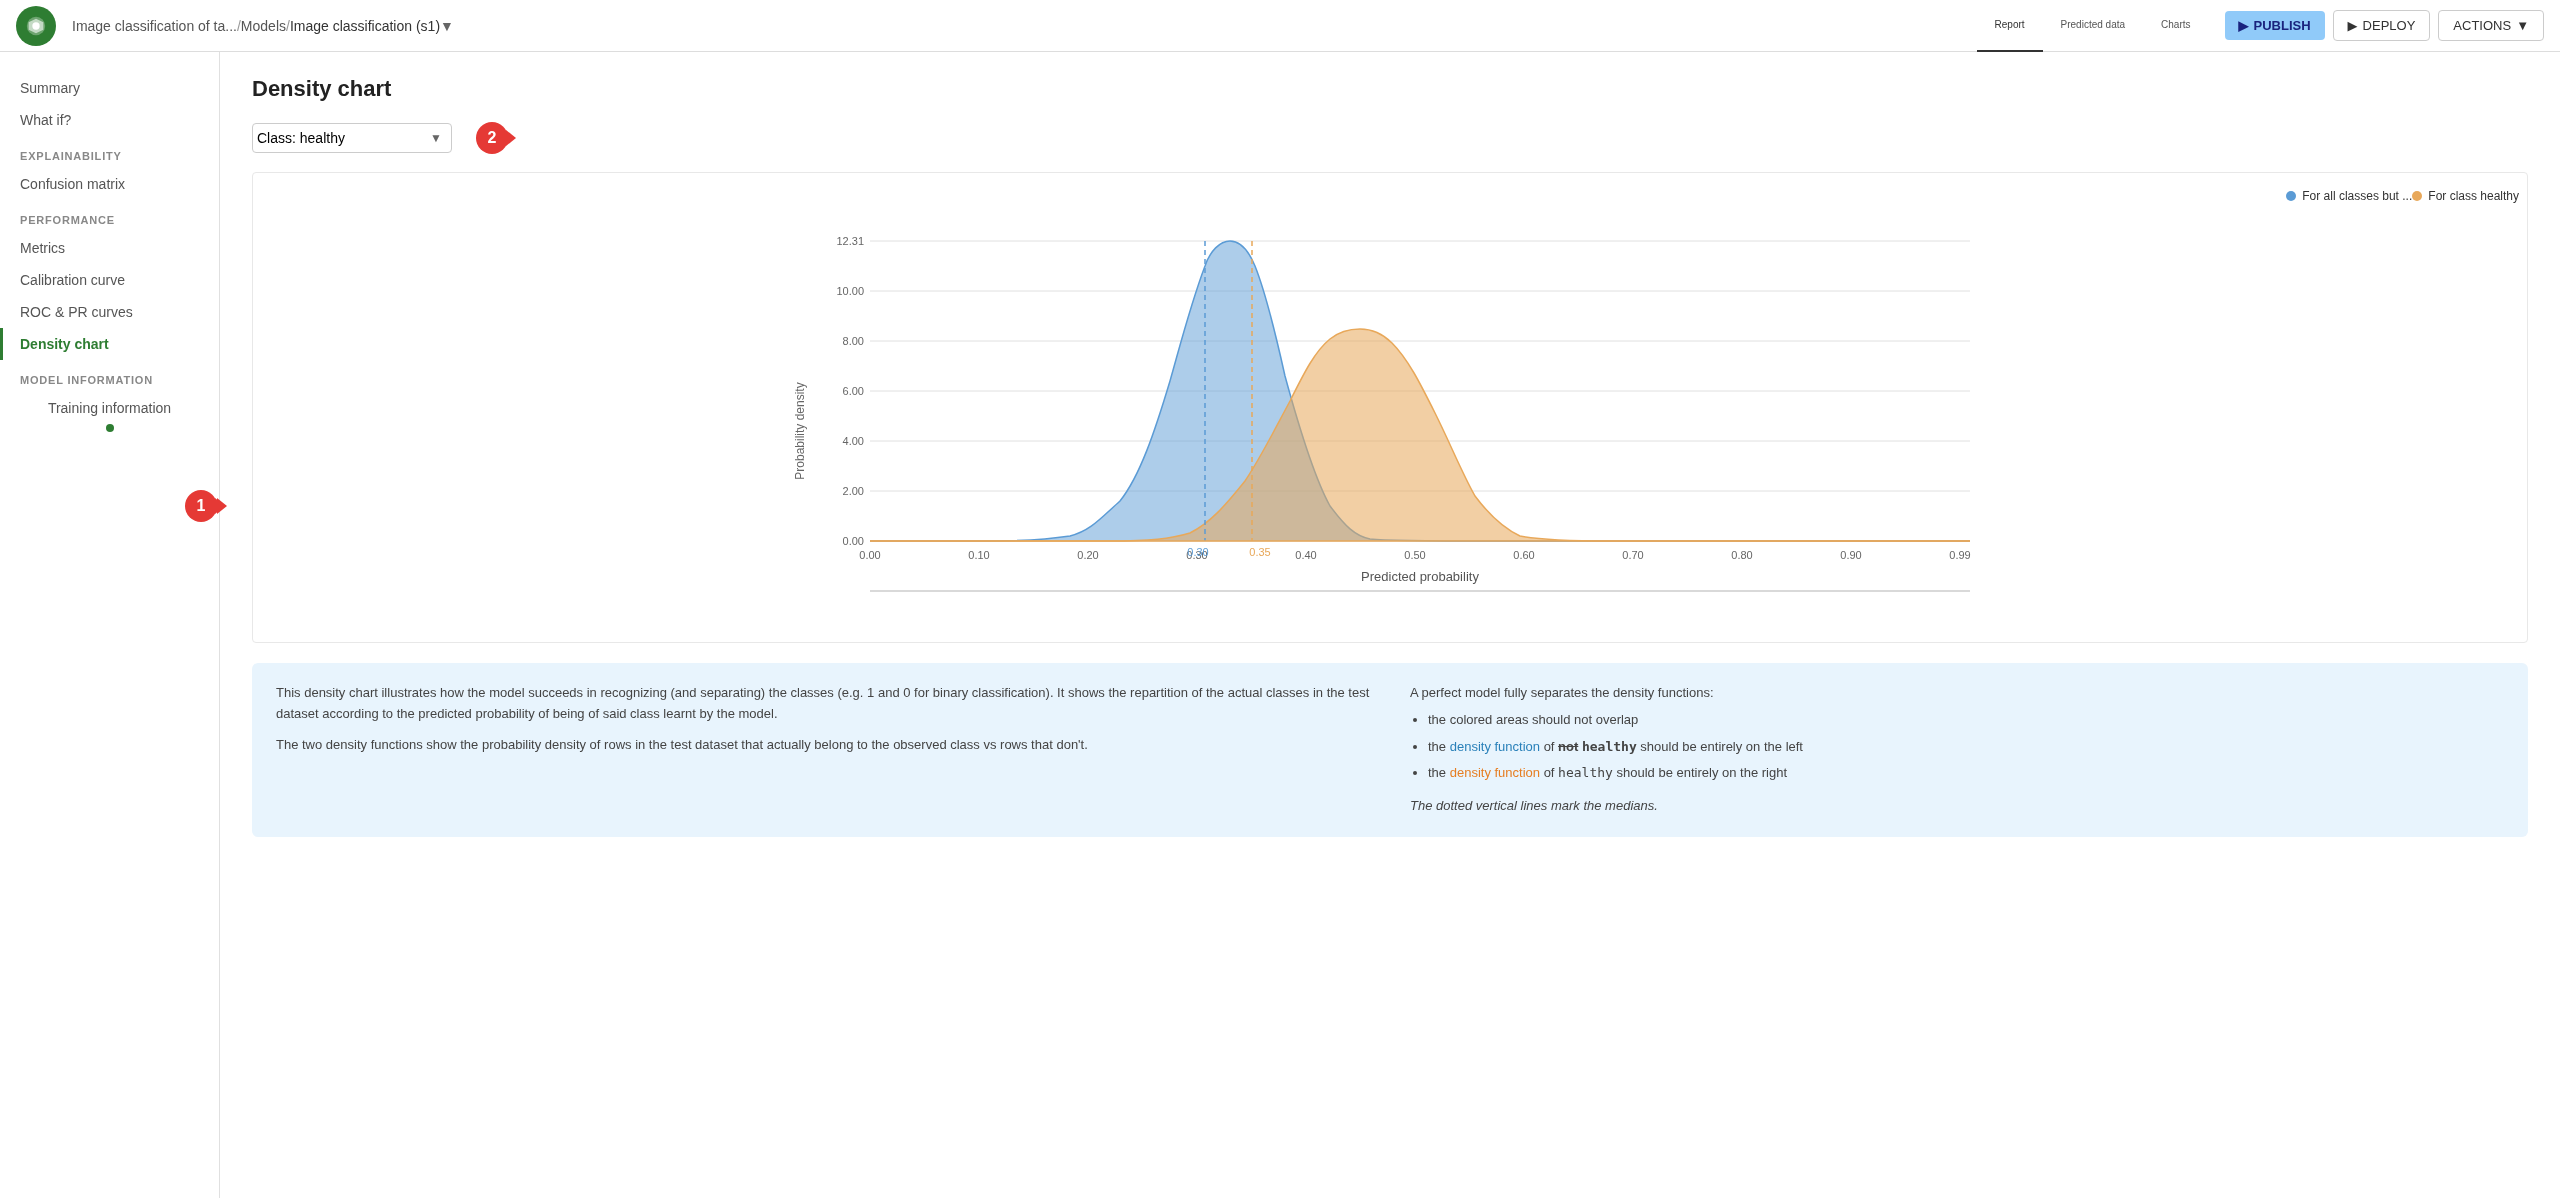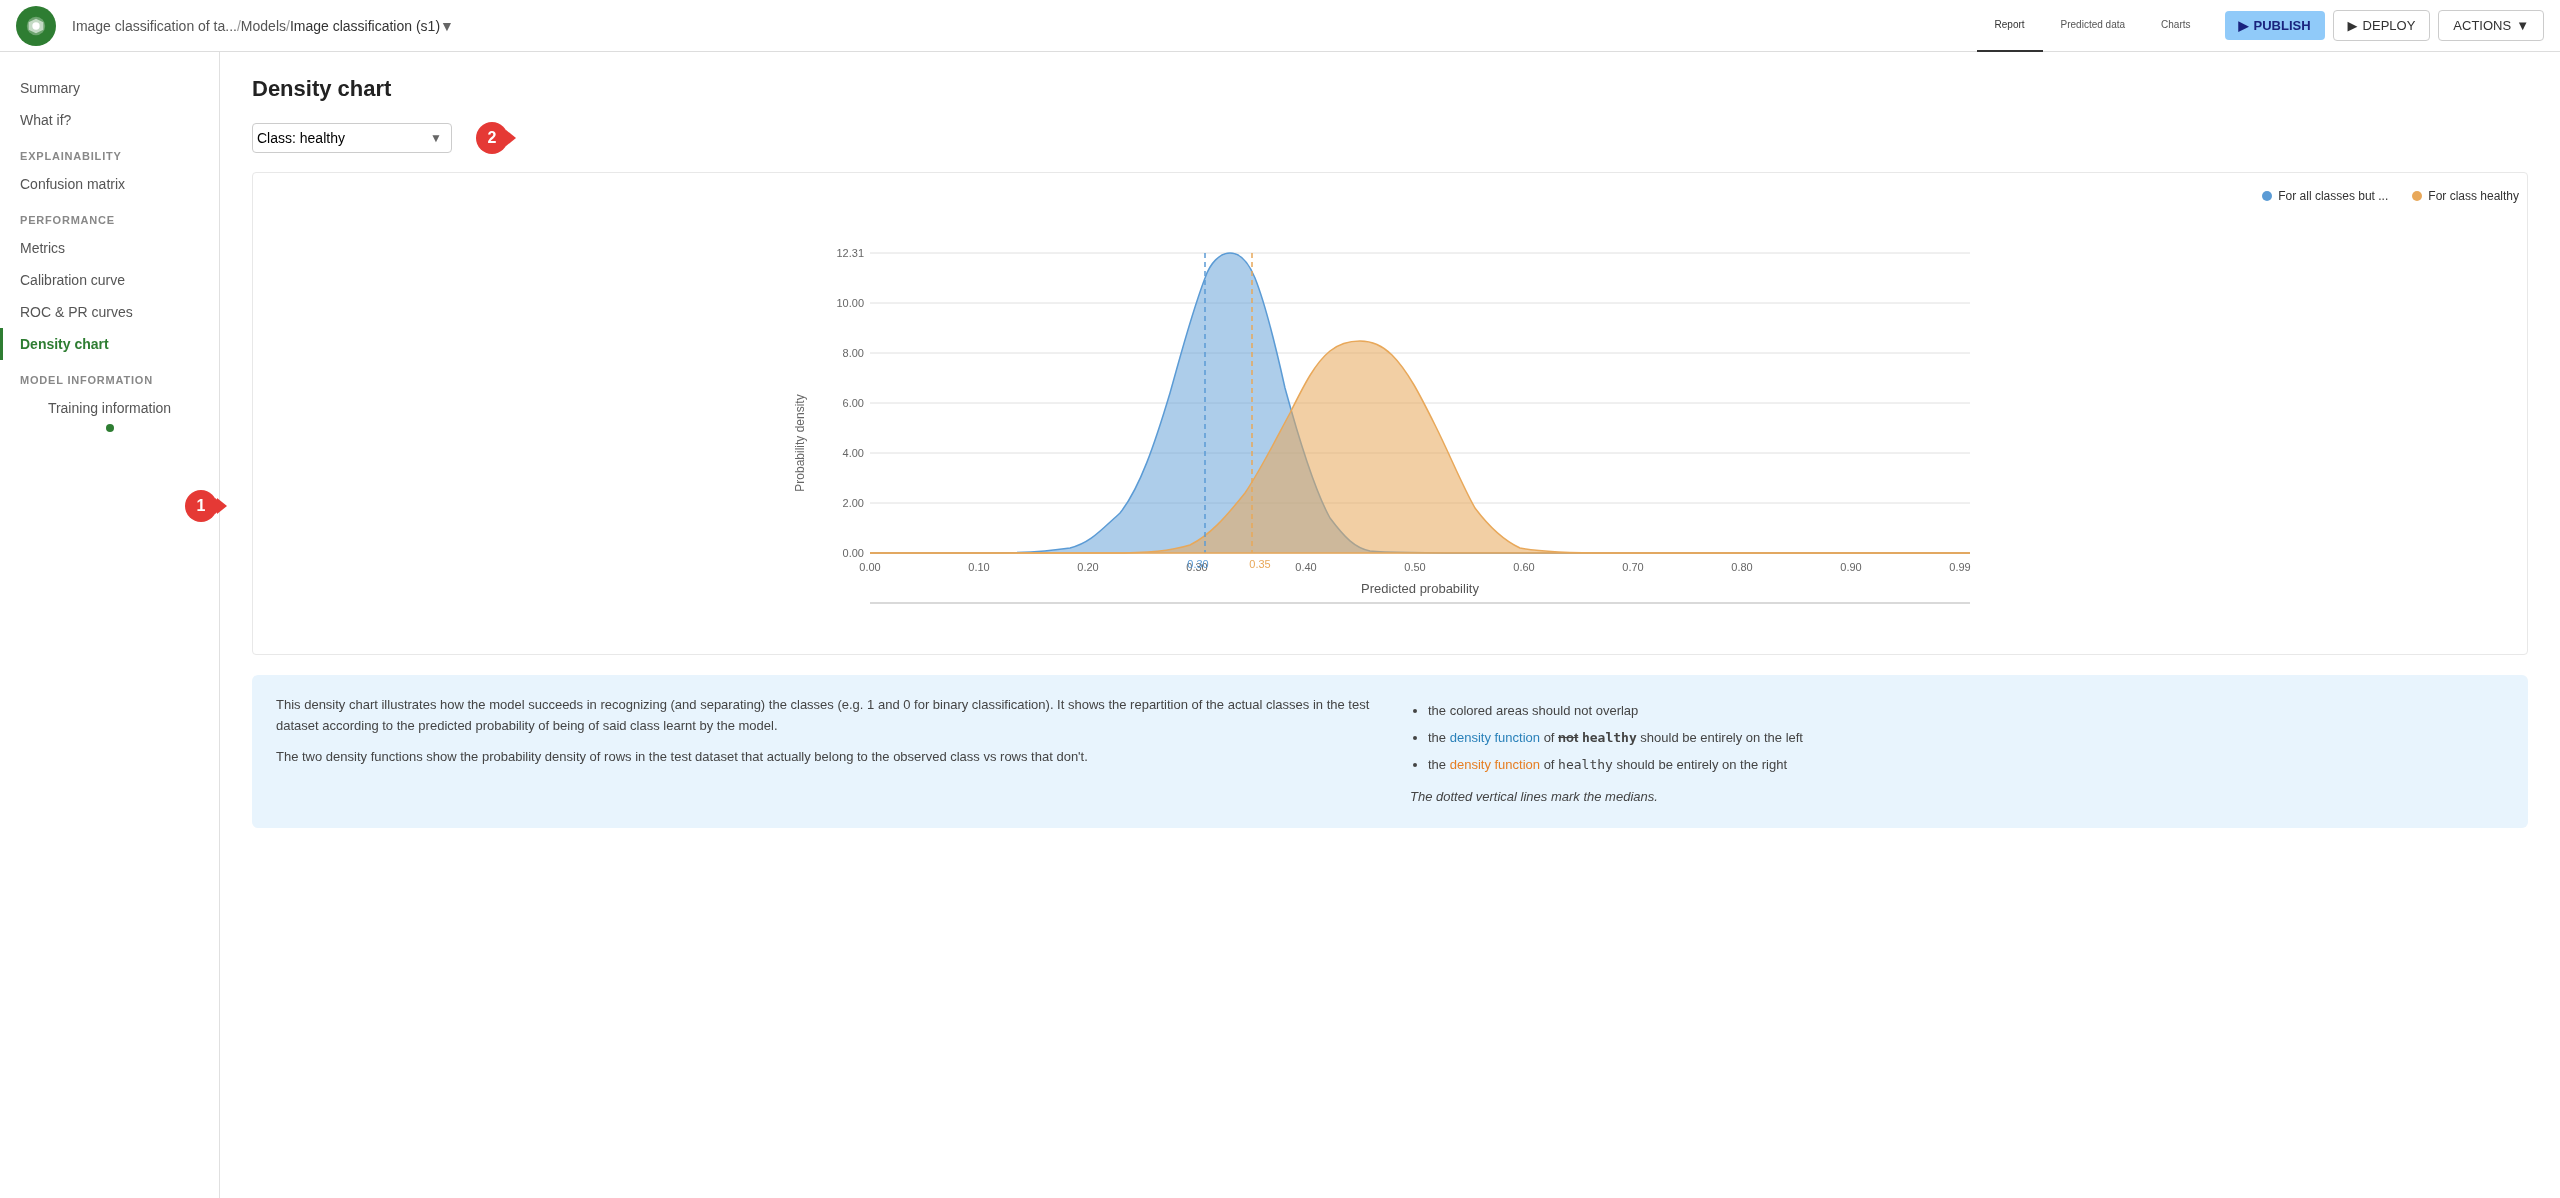--- a/index.html
+++ b/index.html
@@ -44,21 +44,21 @@
     .class-select { border: 1px solid #ccc; border-radius: 4px; padding: 6px 36px 6px 4px; font-size: 14px; appearance: none; background: #fff; cursor: pointer; min-width: 200px; }
     .select-wrapper { position: relative; display: inline-block; }
     .select-arrow { position: absolute; right: 10px; top: 50%; transform: translateY(-50%); pointer-events: none; color: #666; font-size: 12px; }
 
     
     .badge { background: #e53935; color: white; border-radius: 50%; width: 32px; height: 32px; display: flex; align-items: center; justify-content: center; font-size: 16px; font-weight: 700; position: relative; }
     .badge::before { content: ''; position: absolute; right: -8px; top: 50%; transform: translateY(-50%); border-left: 10px solid #e53935; border-top: 8px solid transparent; border-bottom: 8px solid transparent; }
 
     
     .chart-container { position: relative; background: #fff; border: 1px solid #e8e8e8; border-radius: 4px; padding: 16px 8px 8px 8px; margin-bottom: 20px; }
-    .chart-legend { display: flex; justify-content: flex-end; gap: 24px; margin-bottom: 20px; font-size: 12px; }
+    .chart-legend { display: flex; justify-content: flex-end; margin-bottom: 8px; font-size: 12px; }
     .legend-item { display: flex; align-items: center; gap: 6px; }
     .legend-dot { width: 10px; height: 10px; border-radius: 50%; }
 
     
     .chart-svg-wrap { position: relative; }
 
     
     .info-box { background: #e8f4fd; border-radius: 6px; padding: 20px 24px; margin-top: 8px; display: flex; gap: 40px; }
     .info-left { flex: 1; font-size: 13px; color: #444; line-height: 1.6; }
     .info-right { flex: 1; font-size: 13px; color: #444; line-height: 1.6; }
@@ -224,20 +224,21 @@
         </svg>
       </div>
     </div>
 
     <div class="info-box">
       <div class="info-left">
         <p>This density chart illustrates how the model succeeds in recognizing (and separating) the classes (e.g. 1 and 0 for binary classification). It shows the repartition of the actual classes in the test dataset according to the predicted probability of being of said class learnt by the model.</p>
         <p>The two density functions show the probability density of rows in the test dataset that actually belong to the observed class vs rows that don't.</p>
       </div>
       <div class="info-right">
+        <p>A perfect model fully separates the density functions:</p>
         <ul>
           <li>the colored areas should not overlap</li>
           <li>the <span class="highlight-blue">density function</span> of <strong><span class="strikethrough">not</span> <span class="code-font">healthy</span></strong> should be entirely on the left</li>
           <li>the <span class="highlight-orange">density function</span> of <span class="code-font">healthy</span> should be entirely on the right</li>
         </ul>
         <p class="info-note">The dotted vertical lines mark the medians.</p>
       </div>
     </div>
   </div>
 </div>

